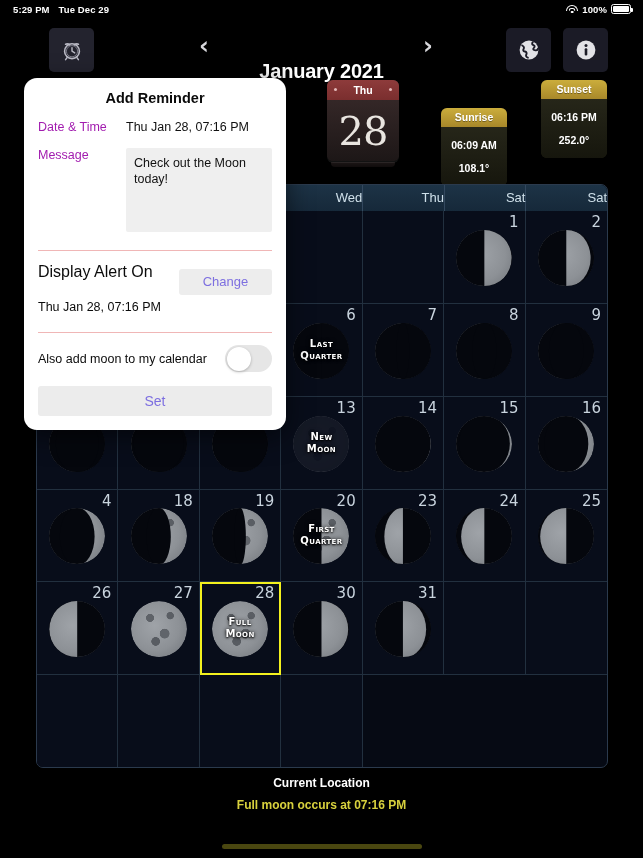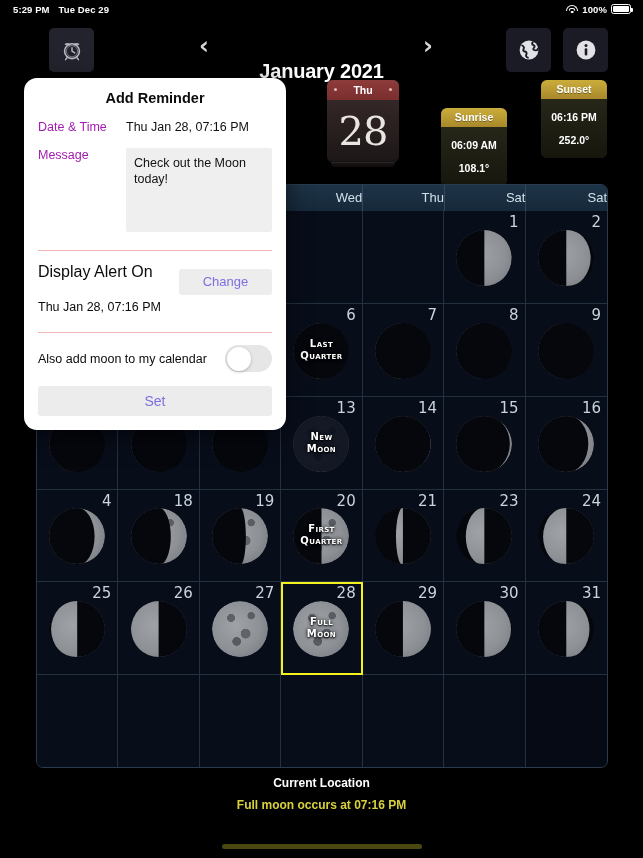--- a/index.html
+++ b/index.html
@@ -503,33 +503,20 @@
             </div>
           </div>
           <div class="dnum">20</div>
           <div class="phase-label">First<br>Quarter</div>
         </div>
         <div class="cell">
           <div class="moon">
             <div class="disc"></div>
             <div class="shade" style="clip-path: none;">
               <div style="position: absolute; inset: 0px; border-radius: 50%; background: rgb(5, 7, 13); clip-path: polygon(0px 0px, 50% 0px, 50% 100%, 0px 100%);"></div>
-              <div style="position: absolute; inset: 0px; border-radius: 50%; background: none; clip-path: ellipse(12% 50% at 50% 50%);"></div>
-              <div style="position: absolute; inset: 0px; border-radius: 50%; overflow: hidden; clip-path: inset(0px 50% 0px 0px);">
-                <div style="position: absolute; inset: 0px; border-radius: 50%; clip-path: ellipse(12% 50% at 50% 50%); background: radial-gradient(circle at 42% 44%, rgb(159, 163, 168) 0%, rgb(141, 145, 150) 55%, rgb(110, 114, 120) 100%); transform: none;"></div>
-              </div>
-            </div>
-          </div>
-          <div class="dnum">21</div>
-        </div>
-        <div class="cell">
-          <div class="moon">
-            <div class="disc"></div>
-            <div class="shade" style="clip-path: none;">
-              <div style="position: absolute; inset: 0px; border-radius: 50%; background: rgb(5, 7, 13); clip-path: polygon(0px 0px, 50% 0px, 50% 100%, 0px 100%);"></div>
               <div style="position: absolute; inset: 0px; border-radius: 50%; background: none; clip-path: ellipse(32% 50% at 50% 50%);"></div>
               <div style="position: absolute; inset: 0px; border-radius: 50%; overflow: hidden; clip-path: inset(0px 50% 0px 0px);">
                 <div style="position: absolute; inset: 0px; border-radius: 50%; clip-path: ellipse(32% 50% at 50% 50%); background: radial-gradient(circle at 42% 44%, rgb(159, 163, 168) 0%, rgb(141, 145, 150) 55%, rgb(110, 114, 120) 100%); transform: none;"></div>
               </div>
             </div>
           </div>
           <div class="dnum">23</div>
         </div>
         <div class="cell">
           <div class="moon">
@@ -575,32 +562,20 @@
             <div class="disc"></div>
           </div>
           <div class="dnum">27</div>
         </div>
         <div class="cell selected">
           <div class="moon">
             <div class="disc"></div>
           </div>
           <div class="dnum">28</div>
           <div class="phase-label">Full<br>Moon</div>
-        </div>
-        <div class="cell">
-          <div class="moon">
-            <div class="disc"></div>
-            <div class="shade">
-              <div style="position: absolute; inset: 0px; border-radius: 50%; background: rgb(5, 7, 13); clip-path: inset(0px 0px 0px 50%);"></div>
-              <div style="position: absolute; inset: 0px; border-radius: 50%; overflow: hidden; clip-path: inset(0px 0px 0px 50%);">
-                <div style="position: absolute; inset: 0px; border-radius: 50%; clip-path: ellipse(49% 50% at 50% 50%); background: radial-gradient(circle at 42% 44%, rgb(159, 163, 168) 0%, rgb(141, 145, 150) 55%, rgb(110, 114, 120) 100%);"></div>
-              </div>
-            </div>
-          </div>
-          <div class="dnum">29</div>
         </div>
         <div class="cell">
           <div class="moon">
             <div class="disc"></div>
             <div class="shade">
               <div style="position: absolute; inset: 0px; border-radius: 50%; background: rgb(5, 7, 13); clip-path: inset(0px 0px 0px 50%);"></div>
               <div style="position: absolute; inset: 0px; border-radius: 50%; overflow: hidden; clip-path: inset(0px 0px 0px 50%);">
                 <div style="position: absolute; inset: 0px; border-radius: 50%; clip-path: ellipse(46% 50% at 50% 50%); background: radial-gradient(circle at 42% 44%, rgb(159, 163, 168) 0%, rgb(141, 145, 150) 55%, rgb(110, 114, 120) 100%);"></div>
               </div>
             </div>

